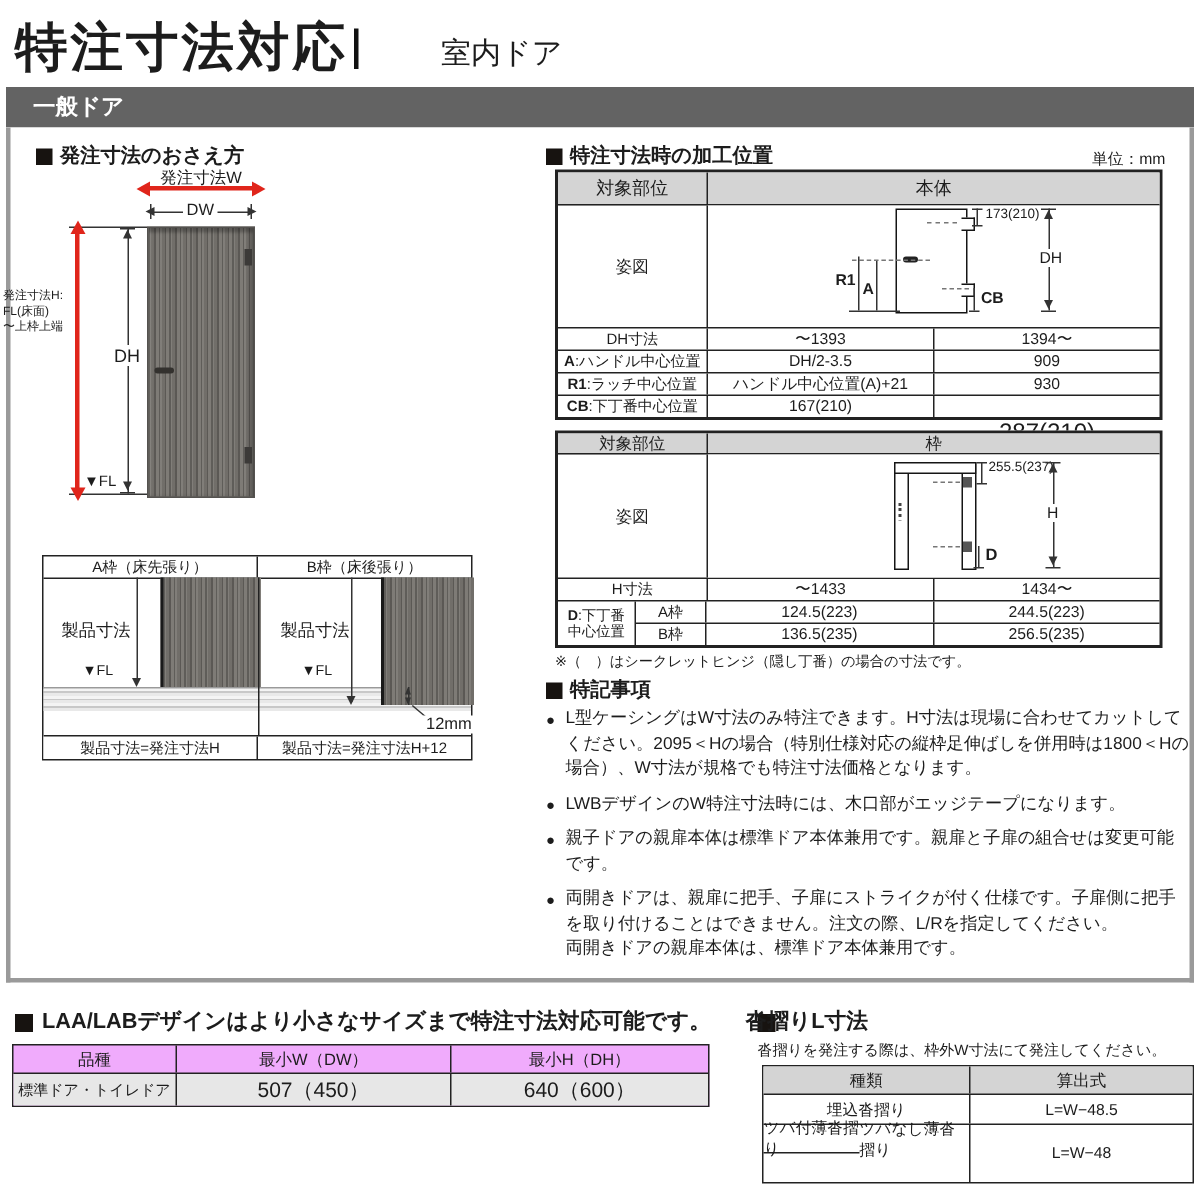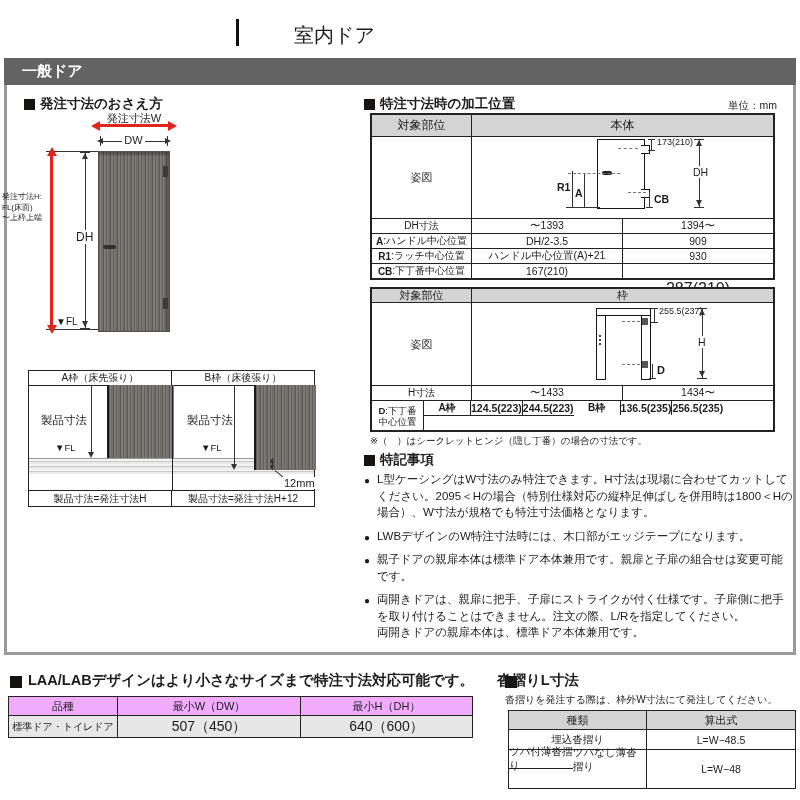--- a/index.html
+++ b/index.html
@@ -36,20 +36,21 @@
   .floorband{background:repeating-linear-gradient(180deg,#f4f4f4 0 2px,#c8c8c8 2px 3px,#e9e9e9 3px 5px);border-top:1px solid #9a9a9a;}
   .bullet-item{position:relative;padding-left:13px;font-size:11.5px;line-height:16.5px;margin-bottom:7px;white-space:pre-line;}
   .bullet-item::before{content:"●";position:absolute;left:0;top:2px;font-size:10px;}
   .bold{font-weight:bold;}
 </style>
 </head>
 <body>
 
 <div id="page">
 
+  <div class="lbl" style="left:10px;top:8px;font-size:35px;font-weight:bold;letter-spacing:2px;">特注寸法対応</div>
   <div class="abs" style="left:236px;top:19px;width:3px;height:27px;background:#111;"></div>
   <div class="lbl" style="left:294px;top:22px;font-size:20px;">室内ドア</div>
 
   <div class="abs" style="left:4px;top:58px;width:792px;height:27px;background:#636363;display:flex;align-items:center;">
     <span style="color:#fff;font-weight:bold;font-size:15px;padding-left:18px;">一般ドア</span>
   </div>
 
   <div class="abs" style="left:4px;top:85px;width:792px;height:570px;box-sizing:border-box;border-left:3px solid #9a9a9a;border-right:3px solid #9a9a9a;border-bottom:3px solid #9a9a9a;background:#fff;"></div>
 
   <div class="sq" style="left:24px;top:99px;width:11px;height:11px;"></div>
@@ -239,21 +240,21 @@
     <div class="trow" style="height:14px;border-bottom:1px solid #222;">
       <div class="cell br" style="width:100px;font-size:10px;">H寸法</div>
       <div class="cell br" style="flex:1;font-size:10.5px;">〜1433</div>
       <div class="cell" style="flex:1;font-size:10.5px;">1434〜</div>
     </div>
     <div class="trow" style="height:29px;">
       <div class="cell br" style="width:52px;font-size:9.5px;line-height:11px;text-align:left;">
         <span style="white-space:pre-line;"><span class="bold">D</span><span>:下丁番
 中心位置</span></span>
       </div>
-      <div style="flex:1;display:flex;flex-direction:row;font-weight:bold;">
+      <div style="flex:1;display:flex;flex-direction:column;">
         <div class="trow bb" style="height:14px;flex:none;">
           <div class="cell br" style="width:47px;font-size:10px;">A枠</div>
           <div class="cell br" style="flex:1;font-size:10.5px;">124.5(223)</div>
           <div class="cell" style="flex:1;font-size:10.5px;">244.5(223)</div>
         </div>
         <div class="trow" style="height:14px;flex:none;">
           <div class="cell br" style="width:47px;font-size:10px;">B枠</div>
           <div class="cell br" style="flex:1;font-size:10.5px;">136.5(235)</div>
           <div class="cell" style="flex:1;font-size:10.5px;">256.5(235)</div>
         </div>

